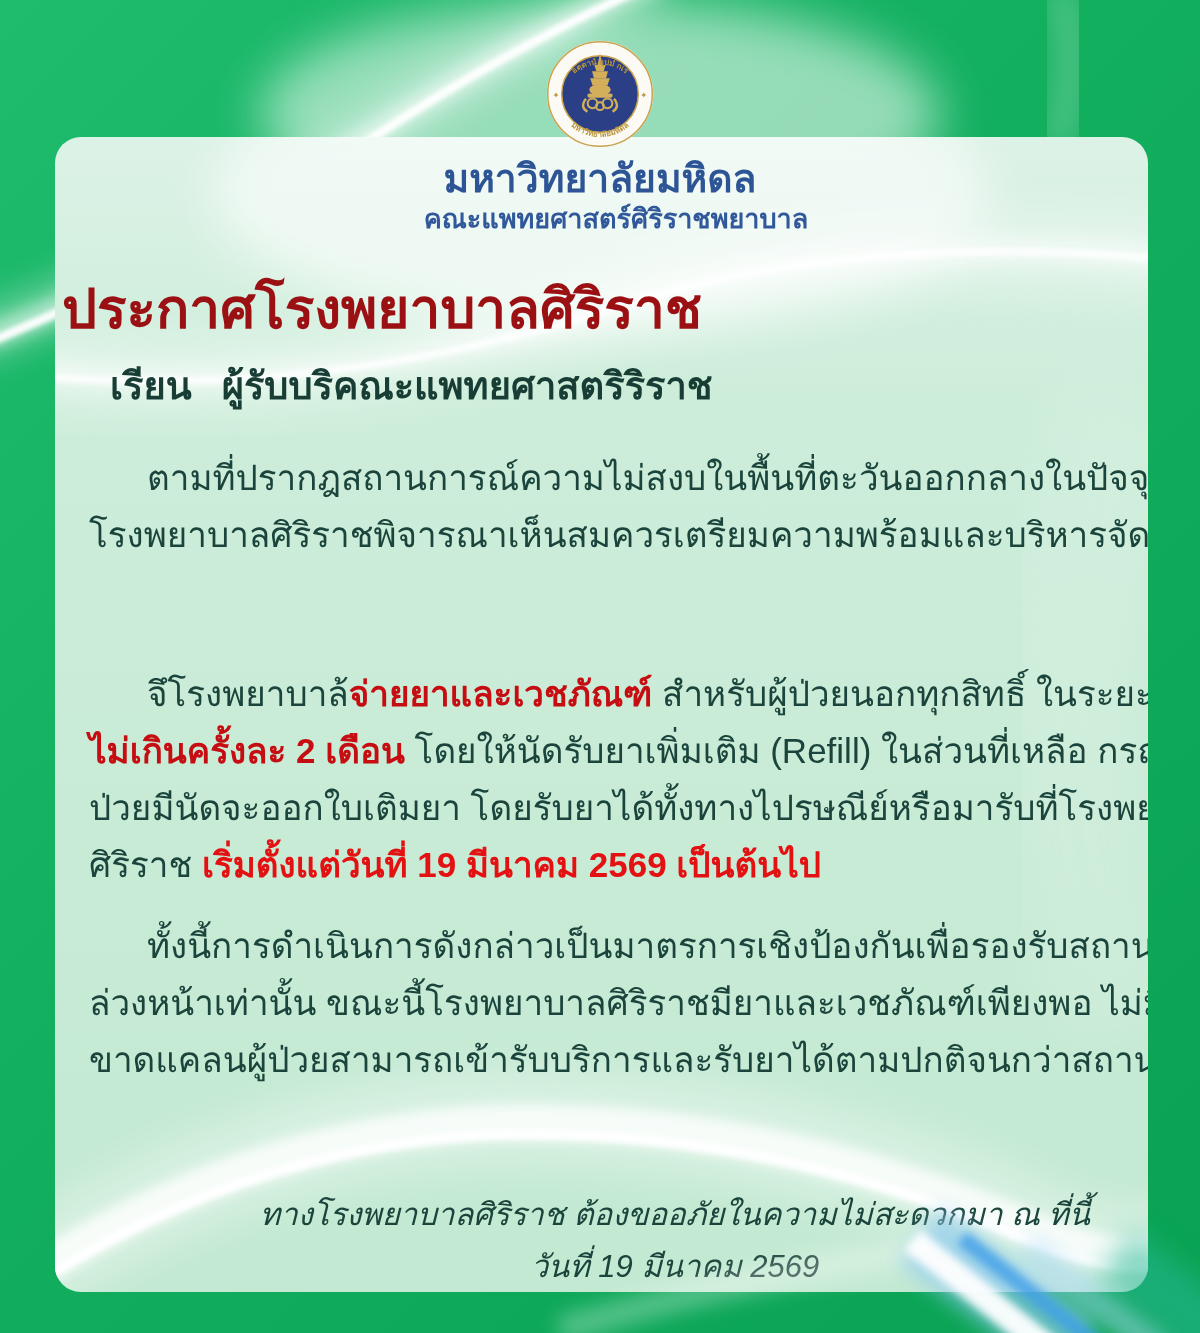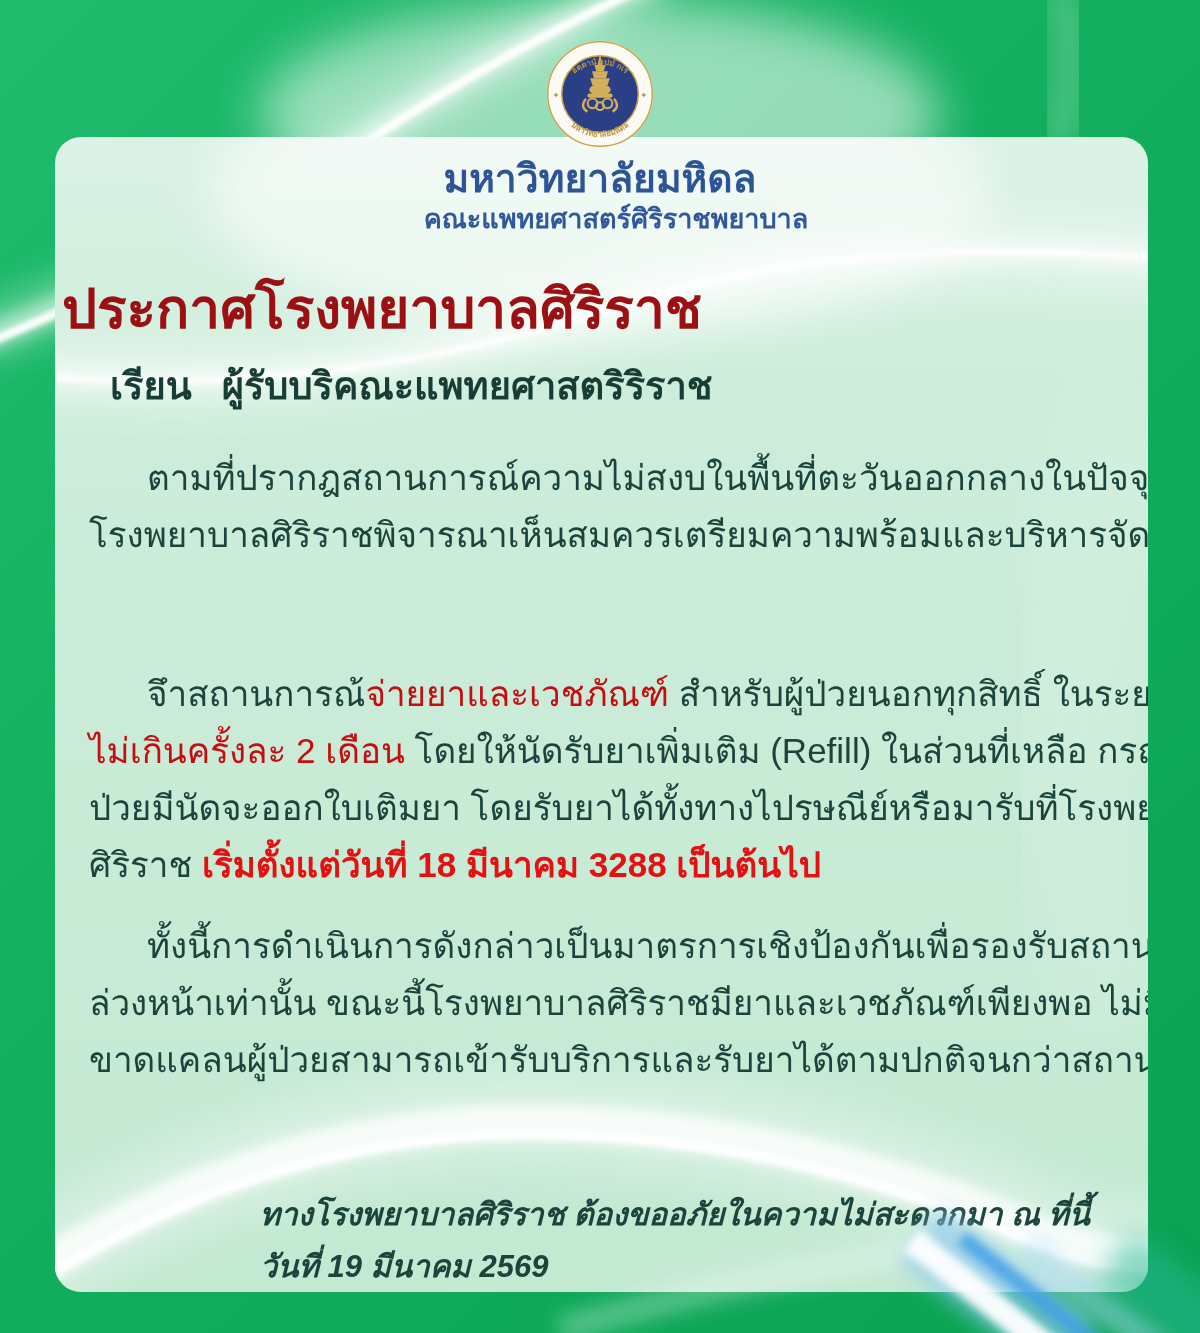--- a/index.html
+++ b/index.html
@@ -33,25 +33,25 @@
     font-size:55px;font-weight:bold;color:#9b1013;letter-spacing:0;margin-left:7px;}
   .salutation{position:absolute;left:55px;top:218px;font-size:38px;font-weight:bold;color:#173d35;white-space:nowrap;}
   .salutation .gap{display:inline-block;width:30px;}
 
   .para{position:absolute;left:34px;right:26px;font-size:35px;color:#1b453c;line-height:57px;}
   .para .line{white-space:nowrap;}
   .para .indent{padding-left:58px;}
   .p1{top:312px;}
   .p2{top:528px;}
   .p3{top:780px;}
-  .red-strong{color:#c50d12;font-weight:normal;}
+  .red-strong{color:#c50d12;font-weight:bold;}
   .red-bright{color:#e41113;font-weight:bold;}
 
-  .footer{position:absolute;right:58px;top:1052px;text-align:left;
-    font-size:31px;font-weight:bold;font-style:italic;color:#1b453c;line-height:52px;}
+  .footer{position:absolute;right:58px;top:1052px;text-align:center;
+    font-size:31px;font-weight:normal;font-style:italic;color:#1b453c;line-height:52px;}
   .footer .line{white-space:nowrap;}
 </style>
 </head>
 <body>
 
 <div class="page">
 
   <svg class="bg-svg" viewBox="0 0 1200 1333">
     <defs>
       <filter id="b2" x="-50%" y="-50%" width="200%" height="200%">
@@ -116,24 +116,24 @@
       <div class="salutation">
         <span>เรียน</span><span class="gap"></span><span>ผู้รับบริคณะแพทยศาสตริริราช</span>
       </div>
 
       <div class="para p1">
         <div class="line indent">ตามที่ปรากฎสถานการณ์ความไม่สงบในพื้นที่ตะวันออกกลางในปัจจุบัน</div>
         <div class="line">โรงพยาบาลศิริราชพิจารณาเห็นสมควรเตรียมความพร้อมและบริหารจัดการ</div>
       </div>
 
       <div class="para p2">
-        <div class="line indent"><span>จึาสถานการณ้</span><span class="red-strong">จ่ายยาและเวชภัณฑ์</span><span> สำหรับผู้ป่วยนอกทุกสิทธิ์  ในระยะเวลา</span></div>
+        <div class="line indent"><span>จึโรงพยาบาล้</span><span class="red-strong">จ่ายยาและเวชภัณฑ์</span><span> สำหรับผู้ป่วยนอกทุกสิทธิ์  ในระยะเวลา</span></div>
         <div class="line"><span class="red-strong">ไม่เกินครั้งละ 2 เดือน</span><span> โดยให้นัดรับยาเพิ่มเติม (Refill) ในส่วนที่เหลือ  กรณีที่ผู้</span></div>
         <div class="line">ป่วยมีนัดจะออกใบเติมยา  โดยรับยาได้ทั้งทางไปรษณีย์หรือมารับที่โรงพยาบาล</div>
-        <div class="line"><span>ศิริราช </span><span class="red-bright">เริ่มตั้งแต่วันที่ 18 มีนาคม 3288 เป็นต้นไป</span></div>
+        <div class="line"><span>ศิริราช </span><span class="red-bright">เริ่มตั้งแต่วันที่ 19 มีนาคม 2569 เป็นต้นไป</span></div>
       </div>
 
       <div class="para p3">
         <div class="line indent">ทั้งนี้การดำเนินการดังกล่าวเป็นมาตรการเชิงป้องกันเพื่อรองรับสถานการณ์</div>
         <div class="line">ล่วงหน้าเท่านั้น  ขณะนี้โรงพยาบาลศิริราชมียาและเวชภัณฑ์เพียงพอ  ไม่มีภาวะ</div>
         <div class="line">ขาดแคลนผู้ป่วยสามารถเข้ารับบริการและรับยาได้ตามปกติจนกว่าสถานการณ์</div>
       </div>
 
       <div class="footer">
         <div class="line">ทางโรงพยาบาลศิริราช  ต้องขออภัยในความไม่สะดวกมา ณ ที่นี้</div>

